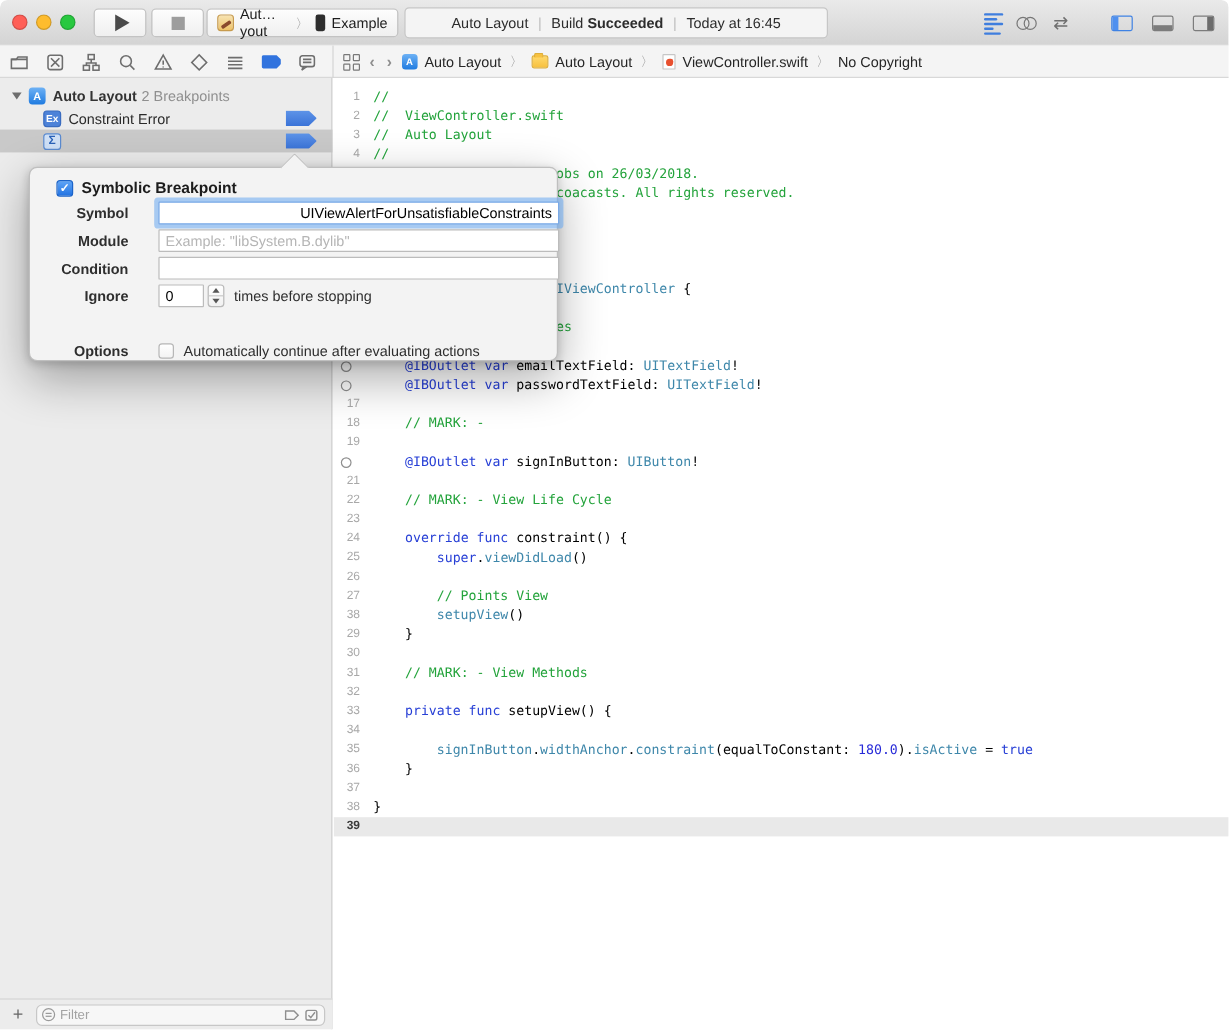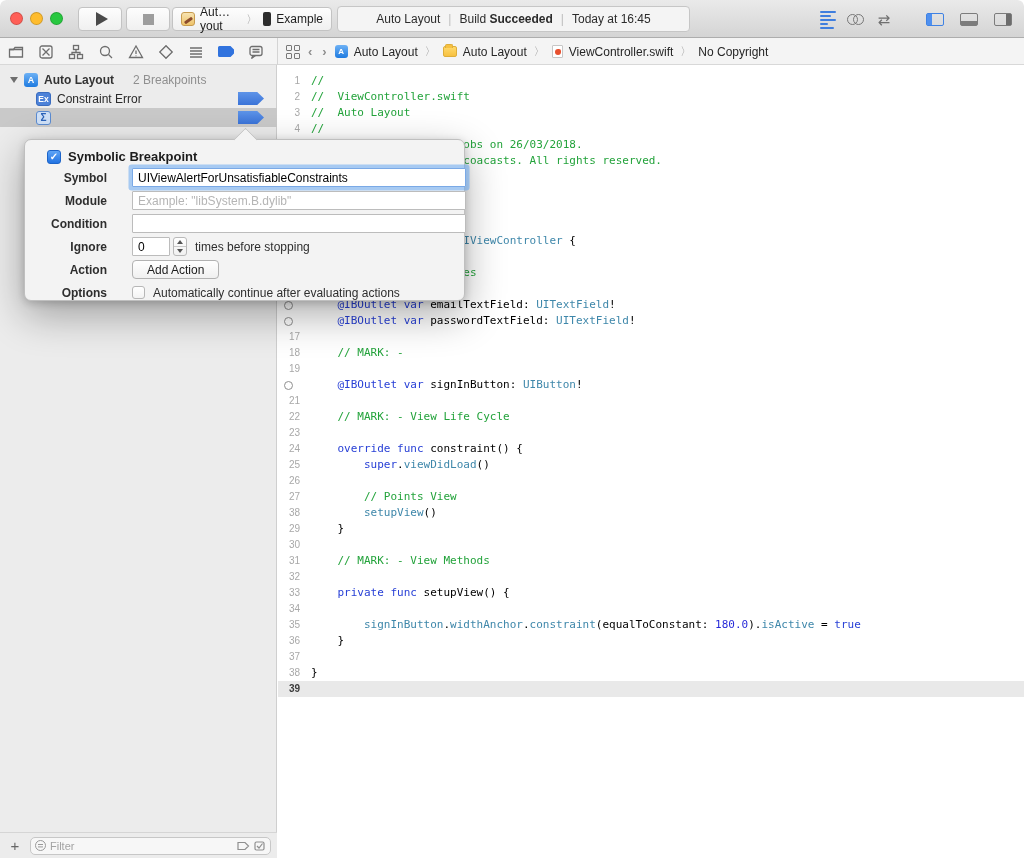--- a/index.html
+++ b/index.html
@@ -59,21 +59,21 @@
   .sidebar { position:absolute; left:0; top:65px; width:277px; height:793px; background:#ececec; border-right:1px solid #cfcfcf; }
   .sb-row { position:absolute; left:0; width:277px; height:19px; display:flex; align-items:center; font-size:12px; color:#2a2a2a; }
   .sb-row.selected { background:#c9c9c9; }
   .disc { width:0; height:0; border-top:6px solid #6e6e6e; border-left:4.5px solid transparent; border-right:4.5px solid transparent; margin:0 6px 0 10px; }
   .proj-ico { width:14px; height:14px; border-radius:3px; background:linear-gradient(#6db1f5,#1f7be0); color:#fff; font-size:9px; font-weight:bold; display:flex; align-items:center; justify-content:center; margin-right:6px; }
   .bp-badge { width:15px; height:14px; border-radius:3px; font-size:8.5px; font-weight:bold; display:flex; align-items:center; justify-content:center; margin:0 6px 0 36px; flex:none; }
   .bp-badge.ex { background:#4d82d8; border:1px solid #3a6cc0; color:#fff; }
   .bp-badge.sigma { background:#cfe0f6; border:1px solid #5b8bd0; color:#2a62b8; font-size:10px; }
   .bp-arrow { position:absolute; right:13px; width:26px; height:13px; background:linear-gradient(#5e94e8,#3a73d8);
     clip-path:polygon(0 0,74% 0,100% 50%,74% 100%,0 100%); }
-  .grp-badge { color:#8f8f8f; margin-left:19px; font-weight:normal; }
+  .grp-badge { color:#8f8f8f; margin-left:4px; font-weight:normal; }
   .grp-name { font-weight:bold; color:#333; }
 
   
   .filterbar { position:absolute; left:0; bottom:0; width:277px; height:26px; background:#ececec; border-top:1px solid #d5d5d5; display:flex; align-items:center; }
   .plus-btn { width:30px; text-align:center; color:#666; font-size:15px; }
   .filter-field { position:relative; flex:1; height:18px; margin-right:6px; border:1px solid #c7c7c7; border-radius:5px; background:#f7f7f7; display:flex; align-items:center; padding:0 4px; gap:4px; }
   .filter-field input { border:none; outline:none; background:transparent; font-size:11px; color:#444; width:100%; font-family:"Liberation Sans",sans-serif; }
   .filter-field input::placeholder { color:#a3a3a3; }
   .filter-glyph { width:11px; height:11px; border:1.2px solid #9a9a9a; border-radius:50%; position:relative; flex:none; }
   .filter-glyph::after { content:""; position:absolute; left:2px; top:2.5px; width:4.5px; height:1.2px; background:#9a9a9a; box-shadow:0 2.4px 0 #9a9a9a; }
@@ -96,21 +96,21 @@
   .pop-title { position:absolute; left:22px; top:9px; display:flex; align-items:center; gap:7px; }
   .pop-title span { font-size:13px; font-weight:bold; color:#1c1c1c; }
   .cbx { width:14px; height:14px; border-radius:3px; flex:none; }
   .cbx.checked { background:linear-gradient(#5ea4f6,#2273e2); border:1px solid #1c64c9; color:#fff; font-size:10px; font-weight:bold; display:flex; align-items:center; justify-content:center; }
   .cbx.unchecked { background:linear-gradient(#fff,#f3f3f3); border:1px solid #b7b7b7; }
   .pop-row { position:absolute; left:0; width:441px; height:19px; display:flex; align-items:center; }
   .pop-label { width:82px; text-align:right; font-size:12px; font-weight:bold; color:#2e2e2e; flex:none; margin-right:25px; }
   .tfield { height:19px; border:1px solid #bcbcbc; background:#fff; border-radius:1px; font-size:12px; color:#000; padding:0 5px; outline:none; font-family:"Liberation Sans",sans-serif; }
   .tfield.wide { width:344px; }
   .tfield::placeholder { color:#b5b5b5; }
-  .tfield.focused { border-color:#7aa9e6; box-shadow:0 0 0 3.5px rgba(104,167,240,.55); }
+  .tfield.focused { border-color:#7aa9e6; box-shadow:0 0 0 3.5px rgba(104,167,240,.55);text-align:right; }
   .stepper { width:14px; height:19px; margin-left:3px; border:1px solid #b9b9b9; border-radius:3px; background:linear-gradient(#fff,#f1f1f1); display:flex; flex-direction:column; }
   .stepper i { flex:1; display:flex; align-items:center; justify-content:center; }
   .stepper i:first-child { border-bottom:1px solid #c9c9c9; }
   .arr-up { width:0; height:0; border-bottom:4px solid #555; border-left:3.5px solid transparent; border-right:3.5px solid transparent; }
   .arr-dn { width:0; height:0; border-top:4px solid #555; border-left:3.5px solid transparent; border-right:3.5px solid transparent; }
   .pop-text { font-size:12px; color:#2e2e2e; margin-left:8px; }
   .pill-btn { height:19px; padding:0 14px; border:1px solid #b2b2b2; border-radius:4px; background:linear-gradient(#fff,#f0f0f0); font-size:12px; color:#1c1c1c; font-family:"Liberation Sans",sans-serif; }
 
   svg .st { stroke:#6e6e6e; fill:none; stroke-width:1.3; }
 </style>
@@ -495,24 +495,20 @@
           <i>
             <span class="arr-up"></span>
           </i>
           <i>
             <span class="arr-dn"></span>
           </i>
         </span>
       <span class="pop-text">times before stopping</span>
     </div>
 
-    <div class="pop-row" style="top:120px;">
-      <span class="pop-label">Action</span>
-      <button class="pill-btn">Add Action</button>
-    </div>
 
     <div class="pop-row" style="top:143px;">
       <span class="pop-label">Options</span>
       <span class="cbx unchecked" style="width:13px;height:13px;"></span>
       <span class="pop-text">Automatically continue after evaluating actions</span>
     </div>
   </div>
 
 </div>
 

